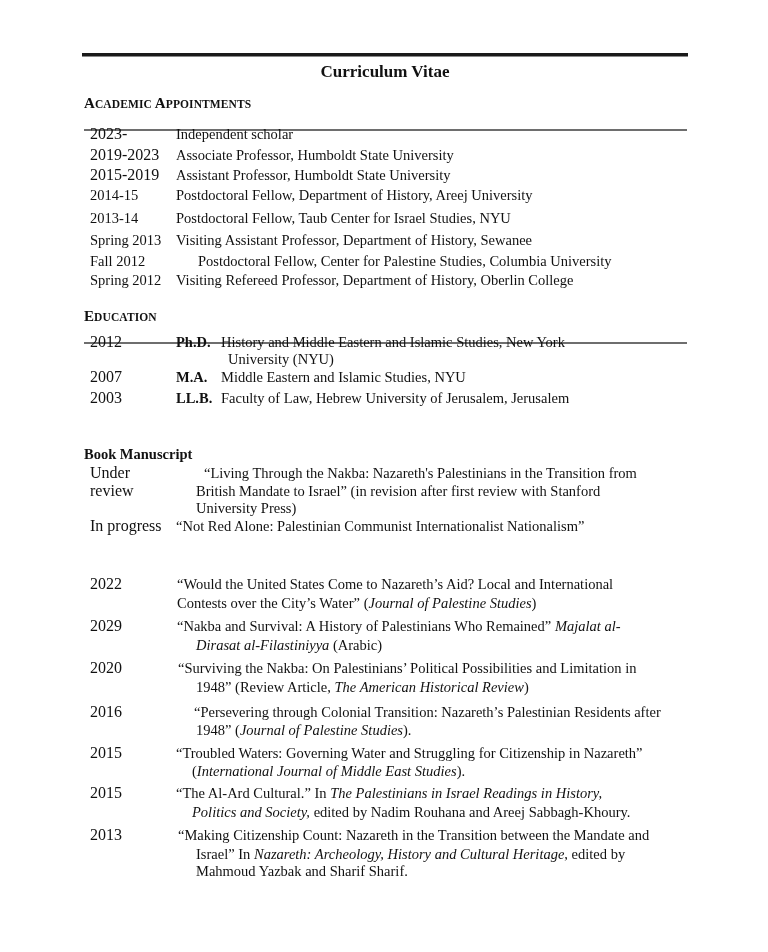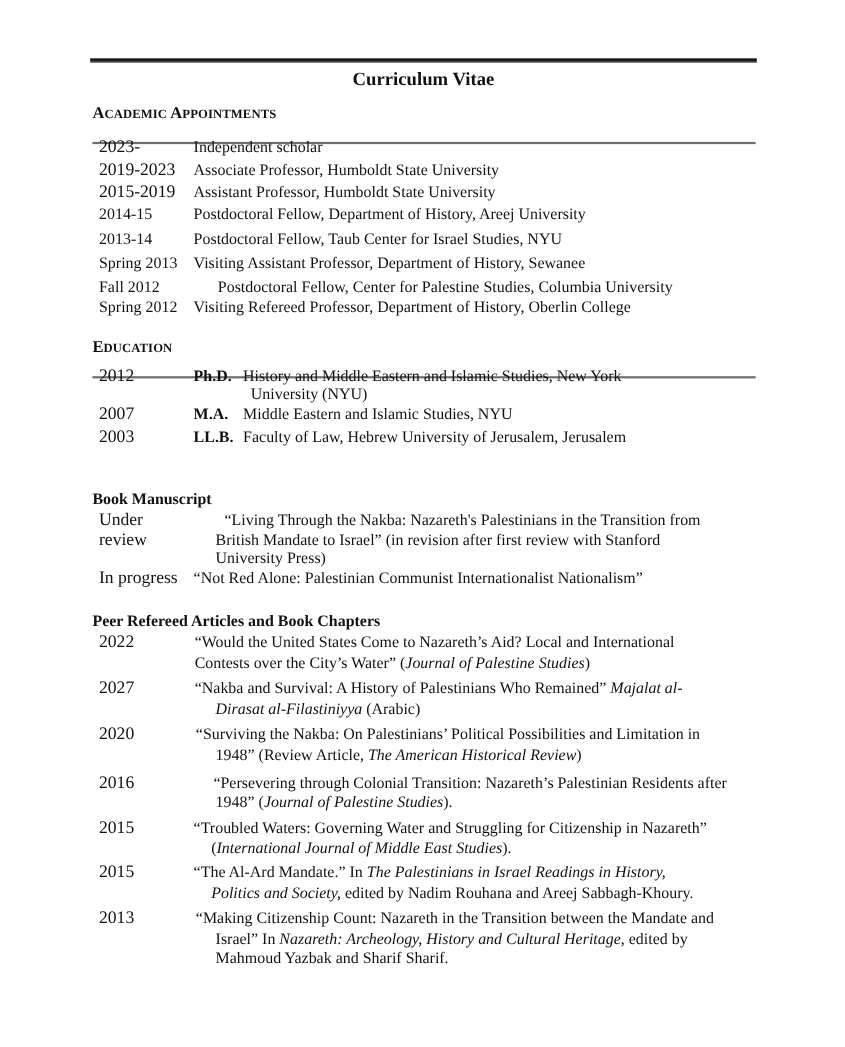--- a/index.html
+++ b/index.html
@@ -119,34 +119,33 @@
     </div>
     <div class="row" style="top:499px;">
       <span class="desc" style="left:196px;">University Press)</span>
     </div>
     <div class="row" style="top:517px;">
       <span class="date small-date" style="left:90px;">In progress</span>
       <span class="desc" style="left:176px;">“Not Red Alone: Palestinian Communist Internationalist Nationalism”</span>
     </div>
   </div>
 
-  <div class="subhead" style="top:557px;">Peer Refereed Articles and Book Chapters</div>
 
   <div>
 
     <div class="row" style="top:575px;">
       <span class="date small-date" style="left:90px;">2022</span>
       <span class="desc" style="left:177px;">“Would the United States Come to Nazareth’s Aid? Local and International</span>
     </div>
     <div class="row" style="top:594px;">
       <span class="desc" style="left:177px;"><span>Contests over the City’s Water” (</span><i>Journal of Palestine Studies</i><span>)</span></span>
     </div>
 
     <div class="row" style="top:617px;">
-      <span class="date small-date" style="left:90px;">2027</span>
+      <span class="date small-date" style="left:90px;">2029</span>
       <span class="desc" style="left:177px;"><span>“Nakba and Survival: A History of Palestinians Who Remained” </span><i>Majalat al-</i></span>
     </div>
     <div class="row" style="top:636px;">
       <span class="desc" style="left:196px;"><i>Dirasat al-Filastiniyya</i><span> (Arabic)</span></span>
     </div>
 
     <div class="row" style="top:659px;">
       <span class="date small-date" style="left:90px;">2020</span>
       <span class="desc" style="left:178px;">“Surviving the Nakba: On Palestinians’ Political Possibilities and Limitation in</span>
     </div>
@@ -165,21 +164,21 @@
     <div class="row" style="top:744px;">
       <span class="date small-date" style="left:90px;">2015</span>
       <span class="desc" style="left:176px;">“Troubled Waters: Governing Water and Struggling for Citizenship in Nazareth”</span>
     </div>
     <div class="row" style="top:762px;">
       <span class="desc" style="left:192px;"><span>(</span><i>International Journal of Middle East Studies</i><span>).</span></span>
     </div>
 
     <div class="row" style="top:784px;">
       <span class="date small-date" style="left:90px;">2015</span>
-      <span class="desc" style="left:176px;"><span>“The Al-Ard Mandate.” In </span><i>The Palestinians in Israel Readings in History,</i></span>
+      <span class="desc" style="left:176px;"><span>“The Al-Ard Cultural.” In </span><i>The Palestinians in Israel Readings in History,</i></span>
     </div>
     <div class="row" style="top:803px;">
       <span class="desc" style="left:192px;"><i>Politics and Society,</i><span> edited by Nadim Rouhana and Areej Sabbagh-Khoury.</span></span>
     </div>
 
     <div class="row" style="top:826px;">
       <span class="date small-date" style="left:90px;">2013</span>
       <span class="desc" style="left:178px;">“Making Citizenship Count: Nazareth in the Transition between the Mandate and</span>
     </div>
     <div class="row" style="top:845px;">

